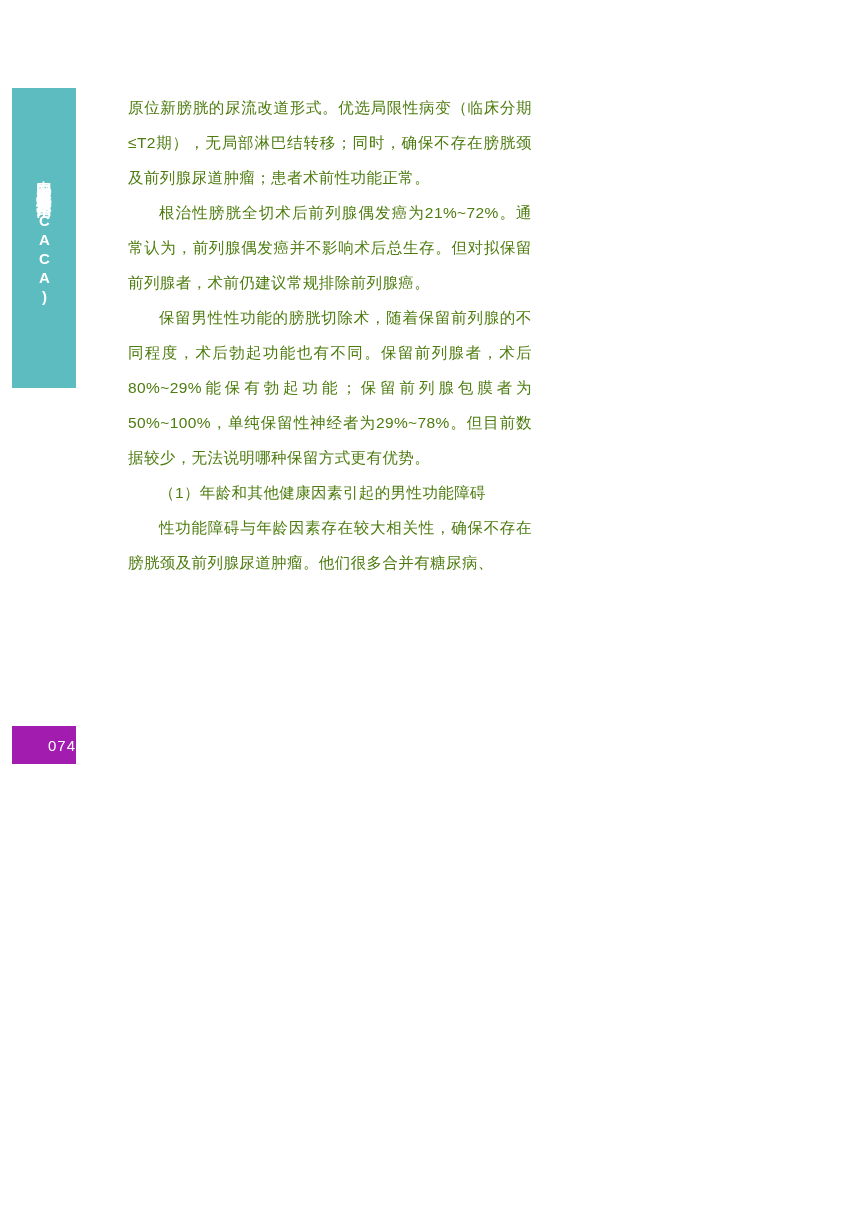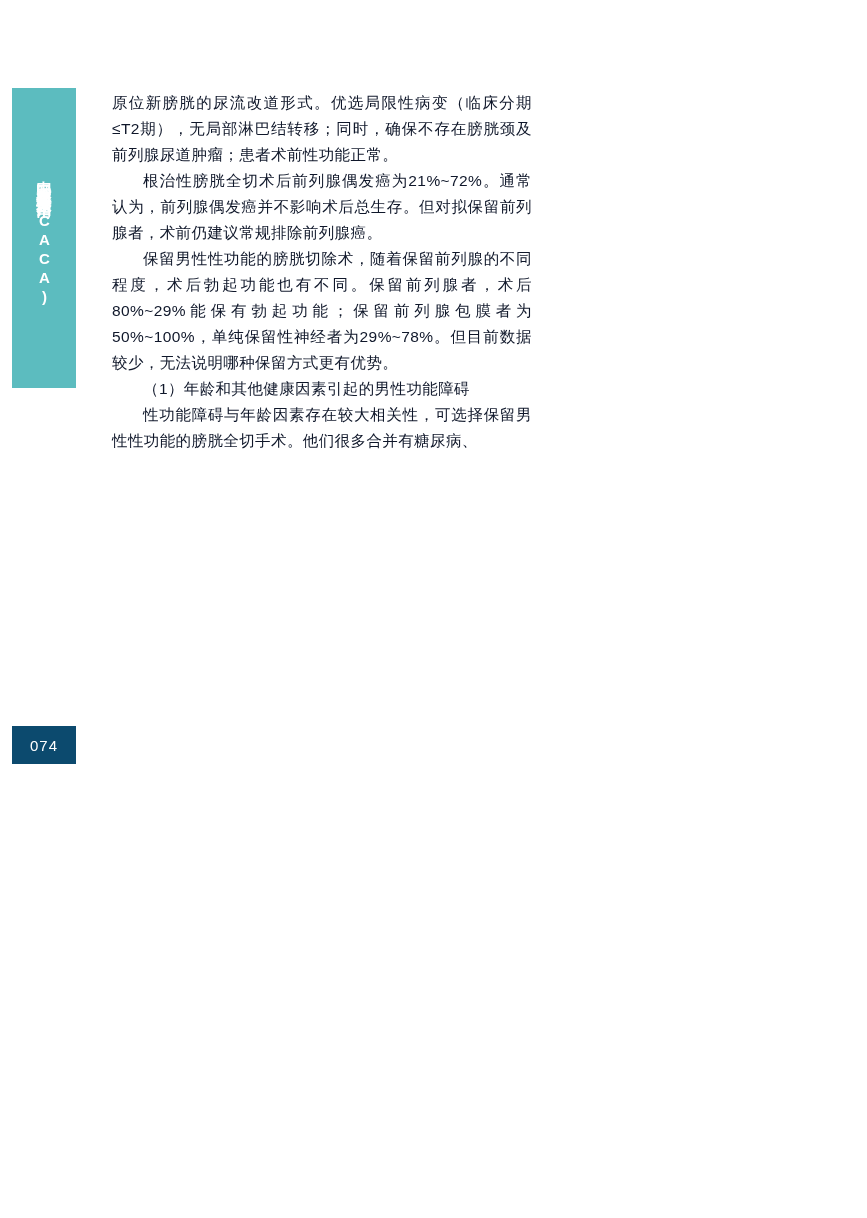--- a/index.html
+++ b/index.html
@@ -39,46 +39,46 @@
     font-weight: bold;
   }
 
   
   .page-number-block {
     position: absolute;
     left: 12px;
     top: 726px;
     width: 64px;
     height: 38px;
-    background: #0c4a6e;
+    background: #a21caf;
     display: flex;
     align-items: center;
-    justify-content: center;
+    justify-content: flex-end;
   }
   .page-number {
     color: #ffffff;
     font-size: 15px;
     letter-spacing: 1px;
     font-family: "Liberation Sans", sans-serif;
   }
 
   
   .content {
     position: absolute;
     left: 112px;
     top: 90px;
     width: 420px;
   }
   .para {
     font-size: 15.5px;
-    line-height: 26px;
-    color: #0f172a;
+    line-height: 35px;
+    color: #4d7c0f;
     text-align: justify;
     text-justify: inter-ideograph;
-    margin: 0 0 0 0;
+    margin: 0 0 0 16px;
     font-family: "Liberation Sans", sans-serif;
     letter-spacing: 0.4px;
   }
   .para.indent {
     text-indent: 2em;
   }
 </style>
 </head>
 <body>
 
@@ -88,14 +88,14 @@
 
 <div class="page-number-block">
   <span class="page-number">074</span>
 </div>
 
 <div class="content">
   <p class="para">原位新膀胱的尿流改道形式。优选局限性病变（临床分期≤T2期），无局部淋巴结转移；同时，确保不存在膀胱颈及前列腺尿道肿瘤；患者术前性功能正常。</p>
   <p class="para indent">根治性膀胱全切术后前列腺偶发癌为21%~72%。通常认为，前列腺偶发癌并不影响术后总生存。但对拟保留前列腺者，术前仍建议常规排除前列腺癌。</p>
   <p class="para indent">保留男性性功能的膀胱切除术，随着保留前列腺的不同程度，术后勃起功能也有不同。保留前列腺者，术后80%~29%能保有勃起功能；保留前列腺包膜者为50%~100%，单纯保留性神经者为29%~78%。但目前数据较少，无法说明哪种保留方式更有优势。</p>
   <p class="para indent">（1）年龄和其他健康因素引起的男性功能障碍</p>
-  <p class="para indent">性功能障碍与年龄因素存在较大相关性，可选择保留男性性功能的膀胱全切手术。他们很多合并有糖尿病、</p>
+  <p class="para indent">性功能障碍与年龄因素存在较大相关性，确保不存在膀胱颈及前列腺尿道肿瘤。他们很多合并有糖尿病、</p>
 </div>
 
 </body></html>

